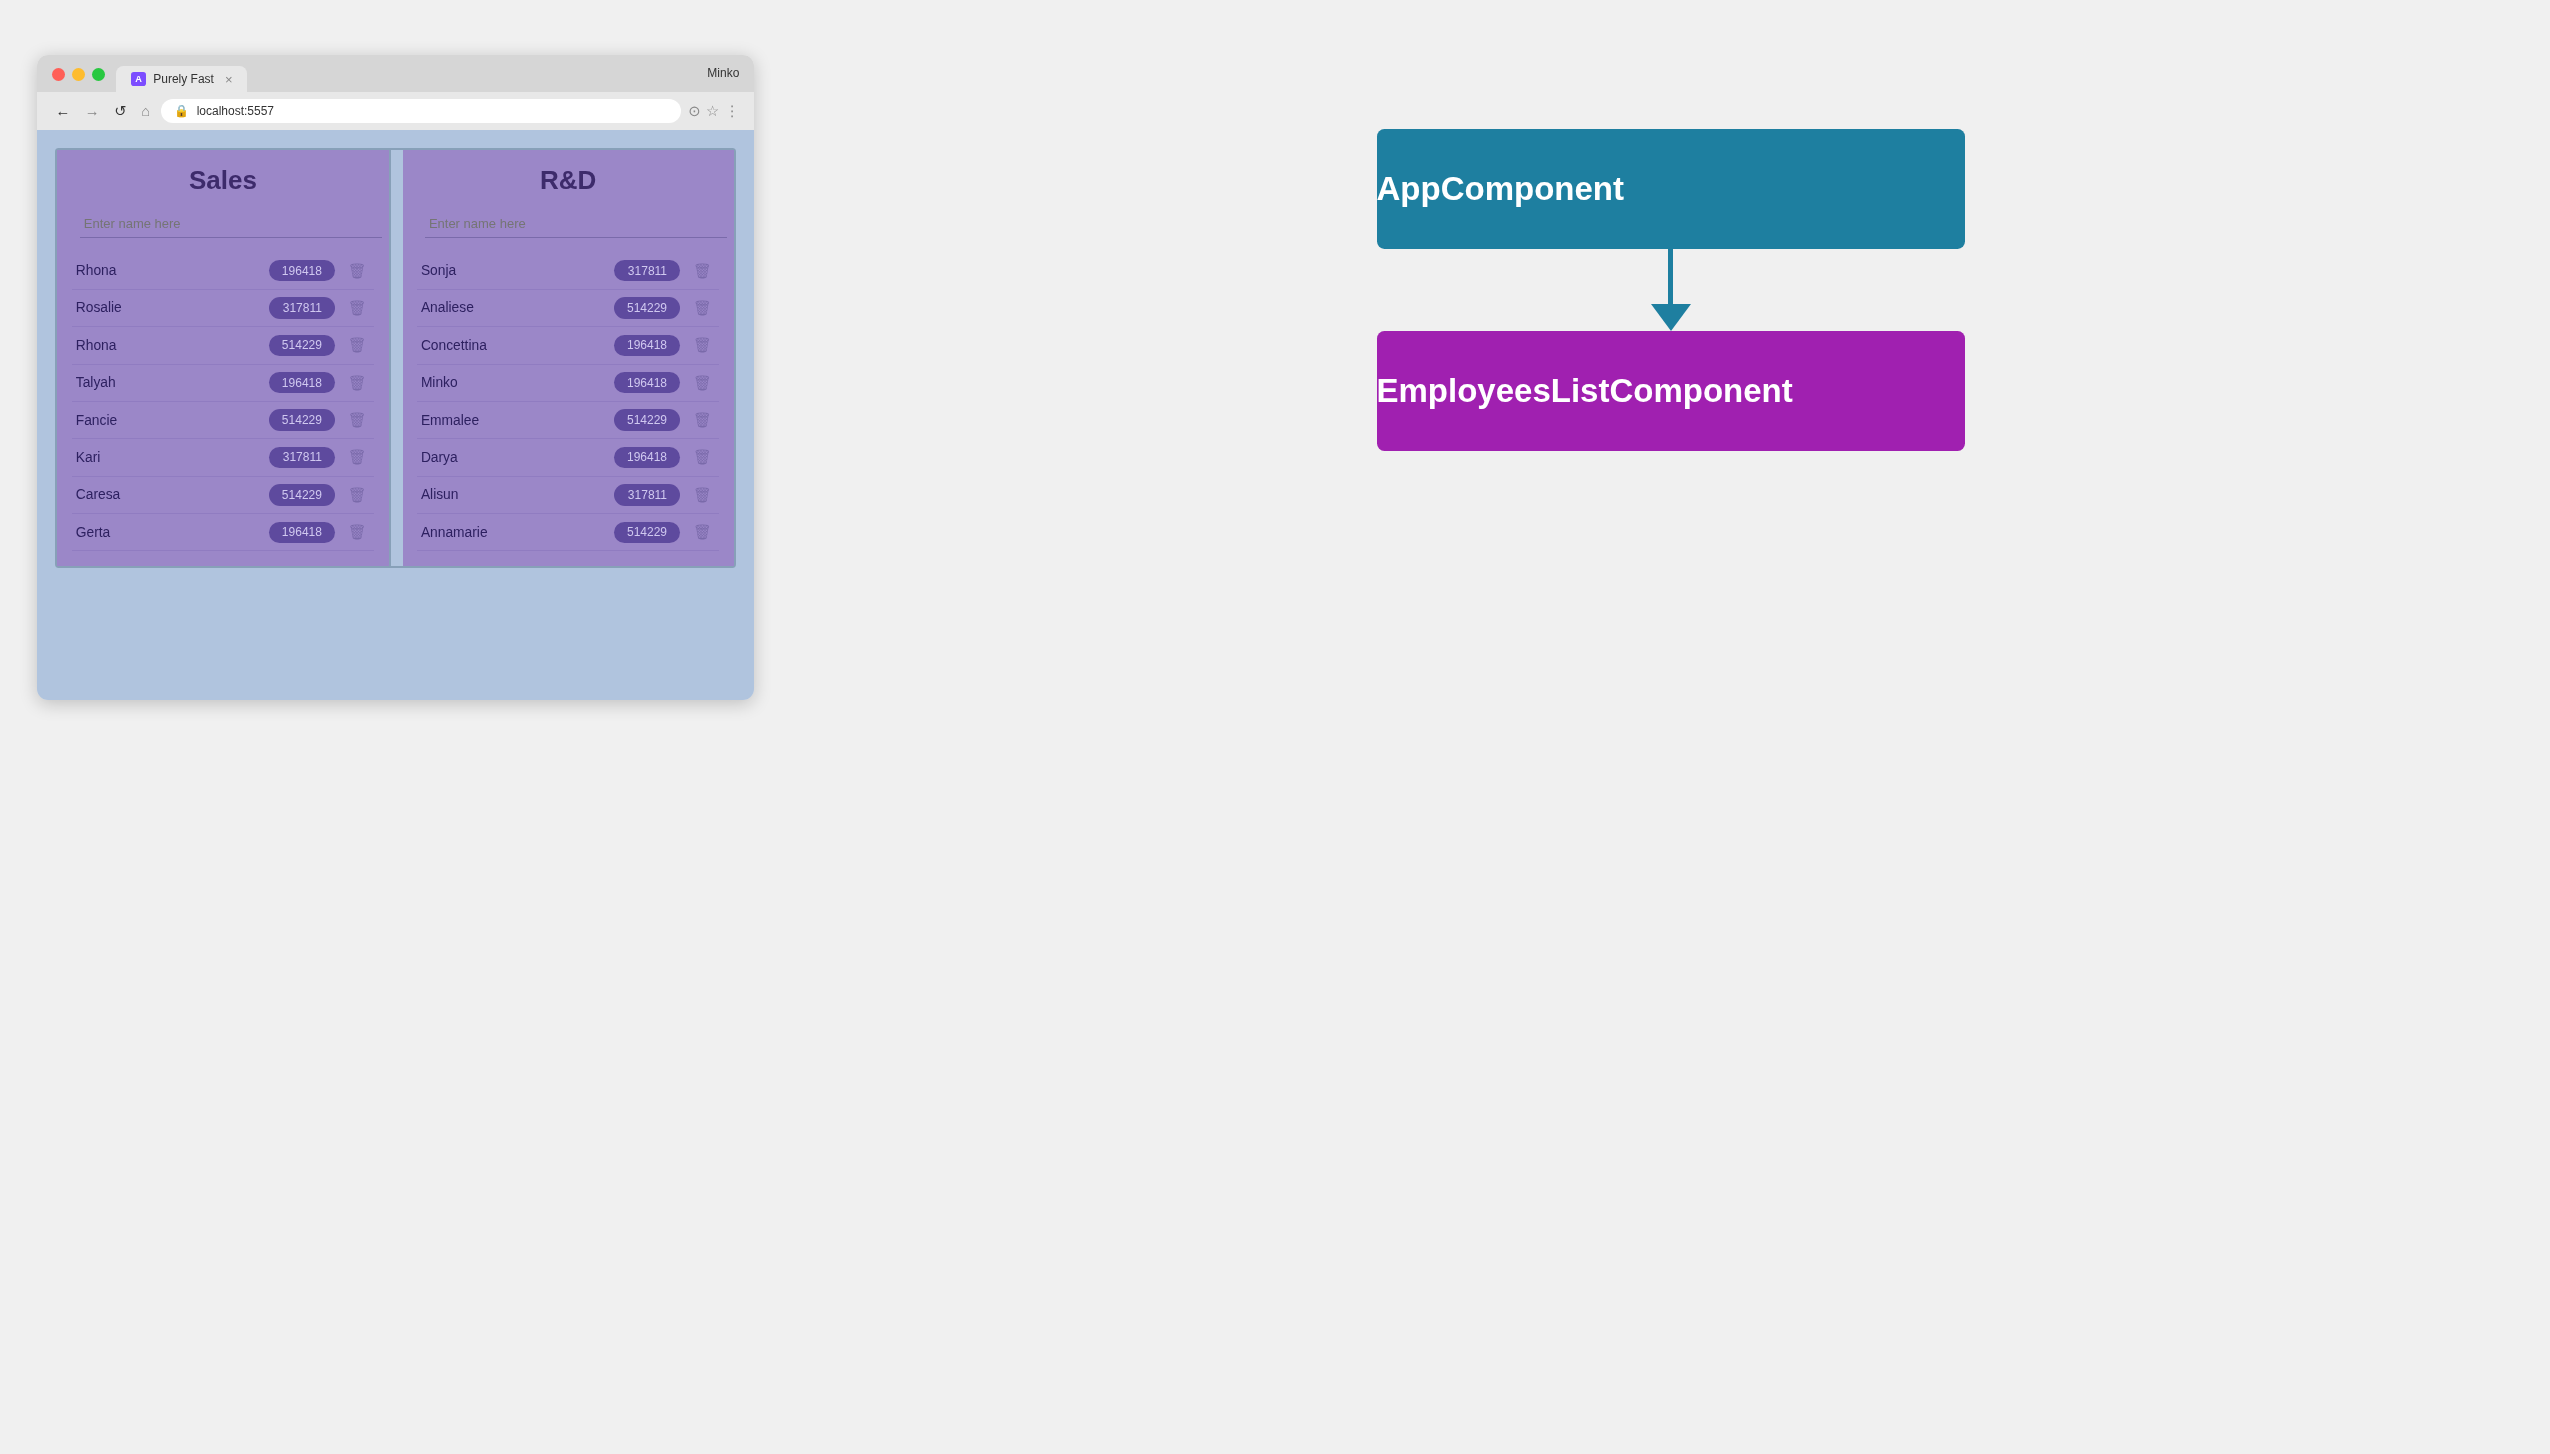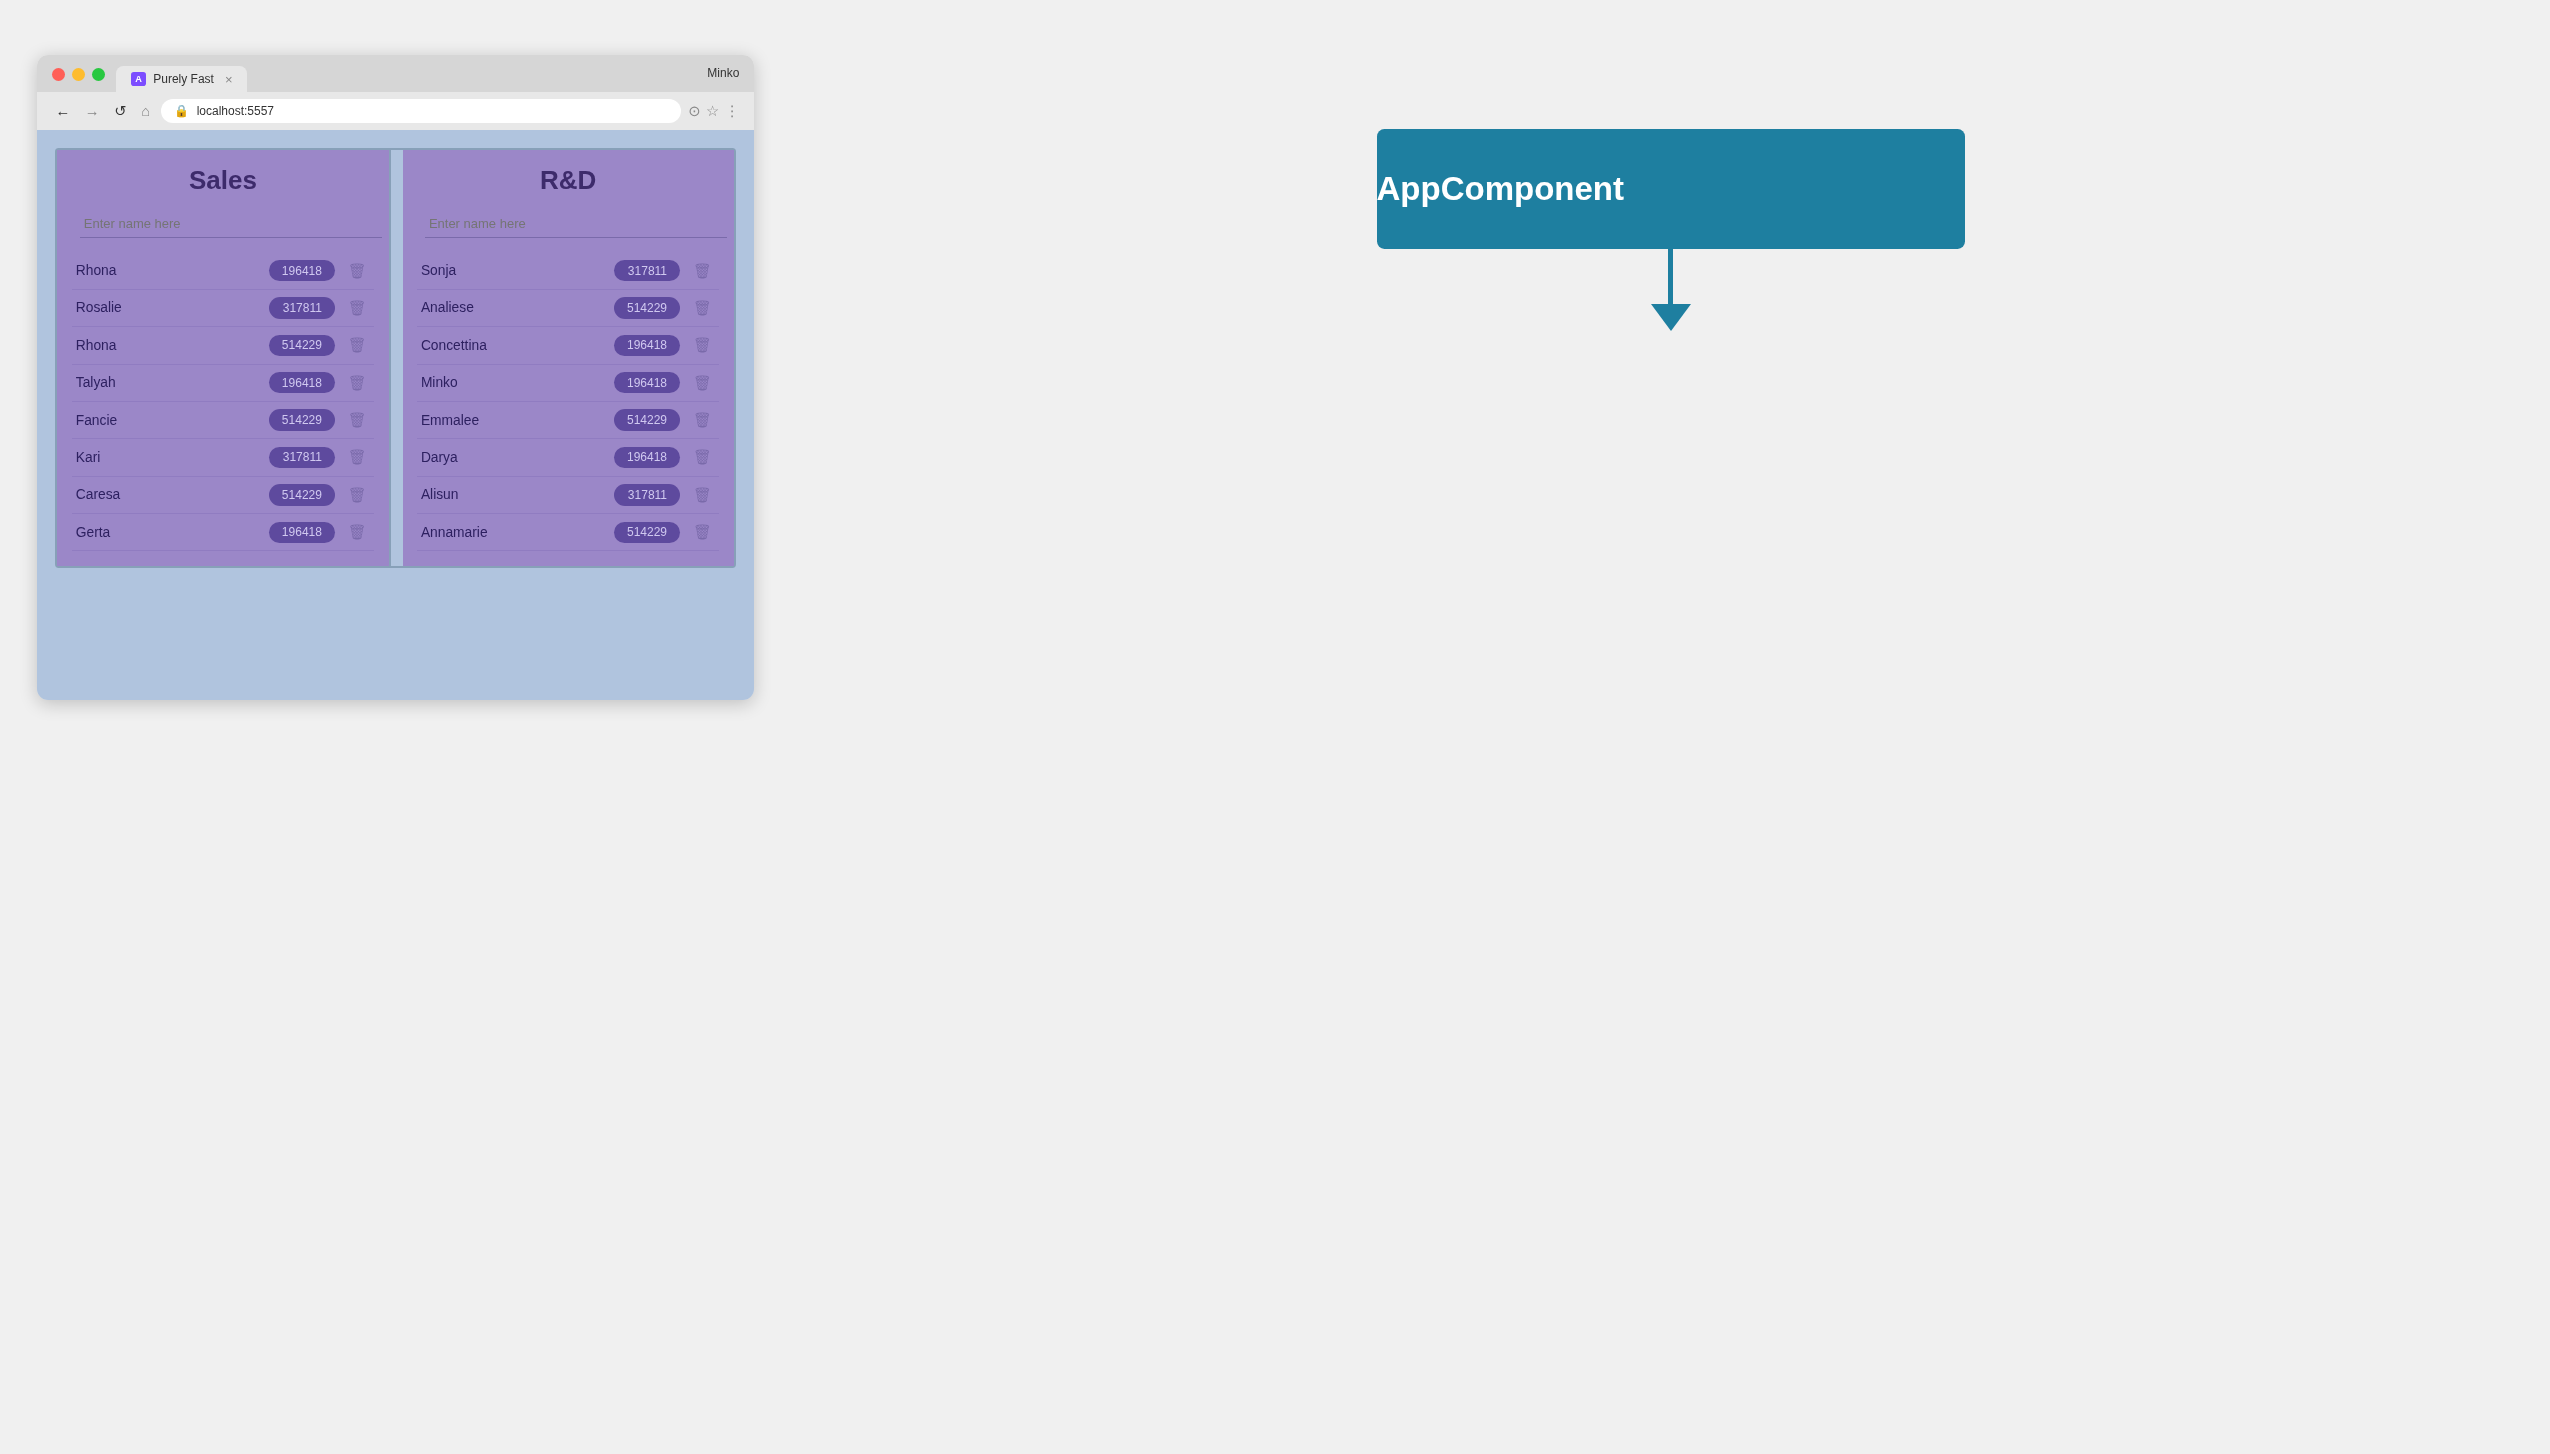--- a/index.html
+++ b/index.html
@@ -393,14 +393,17 @@
 </div>
 
 <div class="diagram-section">
   <div class="component-box app">
     <span class="component-label">AppComponent</span>
   </div>
   <div class="arrow-connector">
     <div class="arrow-line"></div>
     <div class="arrow-head"></div>
   </div>
+  <div class="component-box employees">
+    <span class="component-label">EmployeesListComponent</span>
+  </div>
 </div>
 
 
 </body></html>

